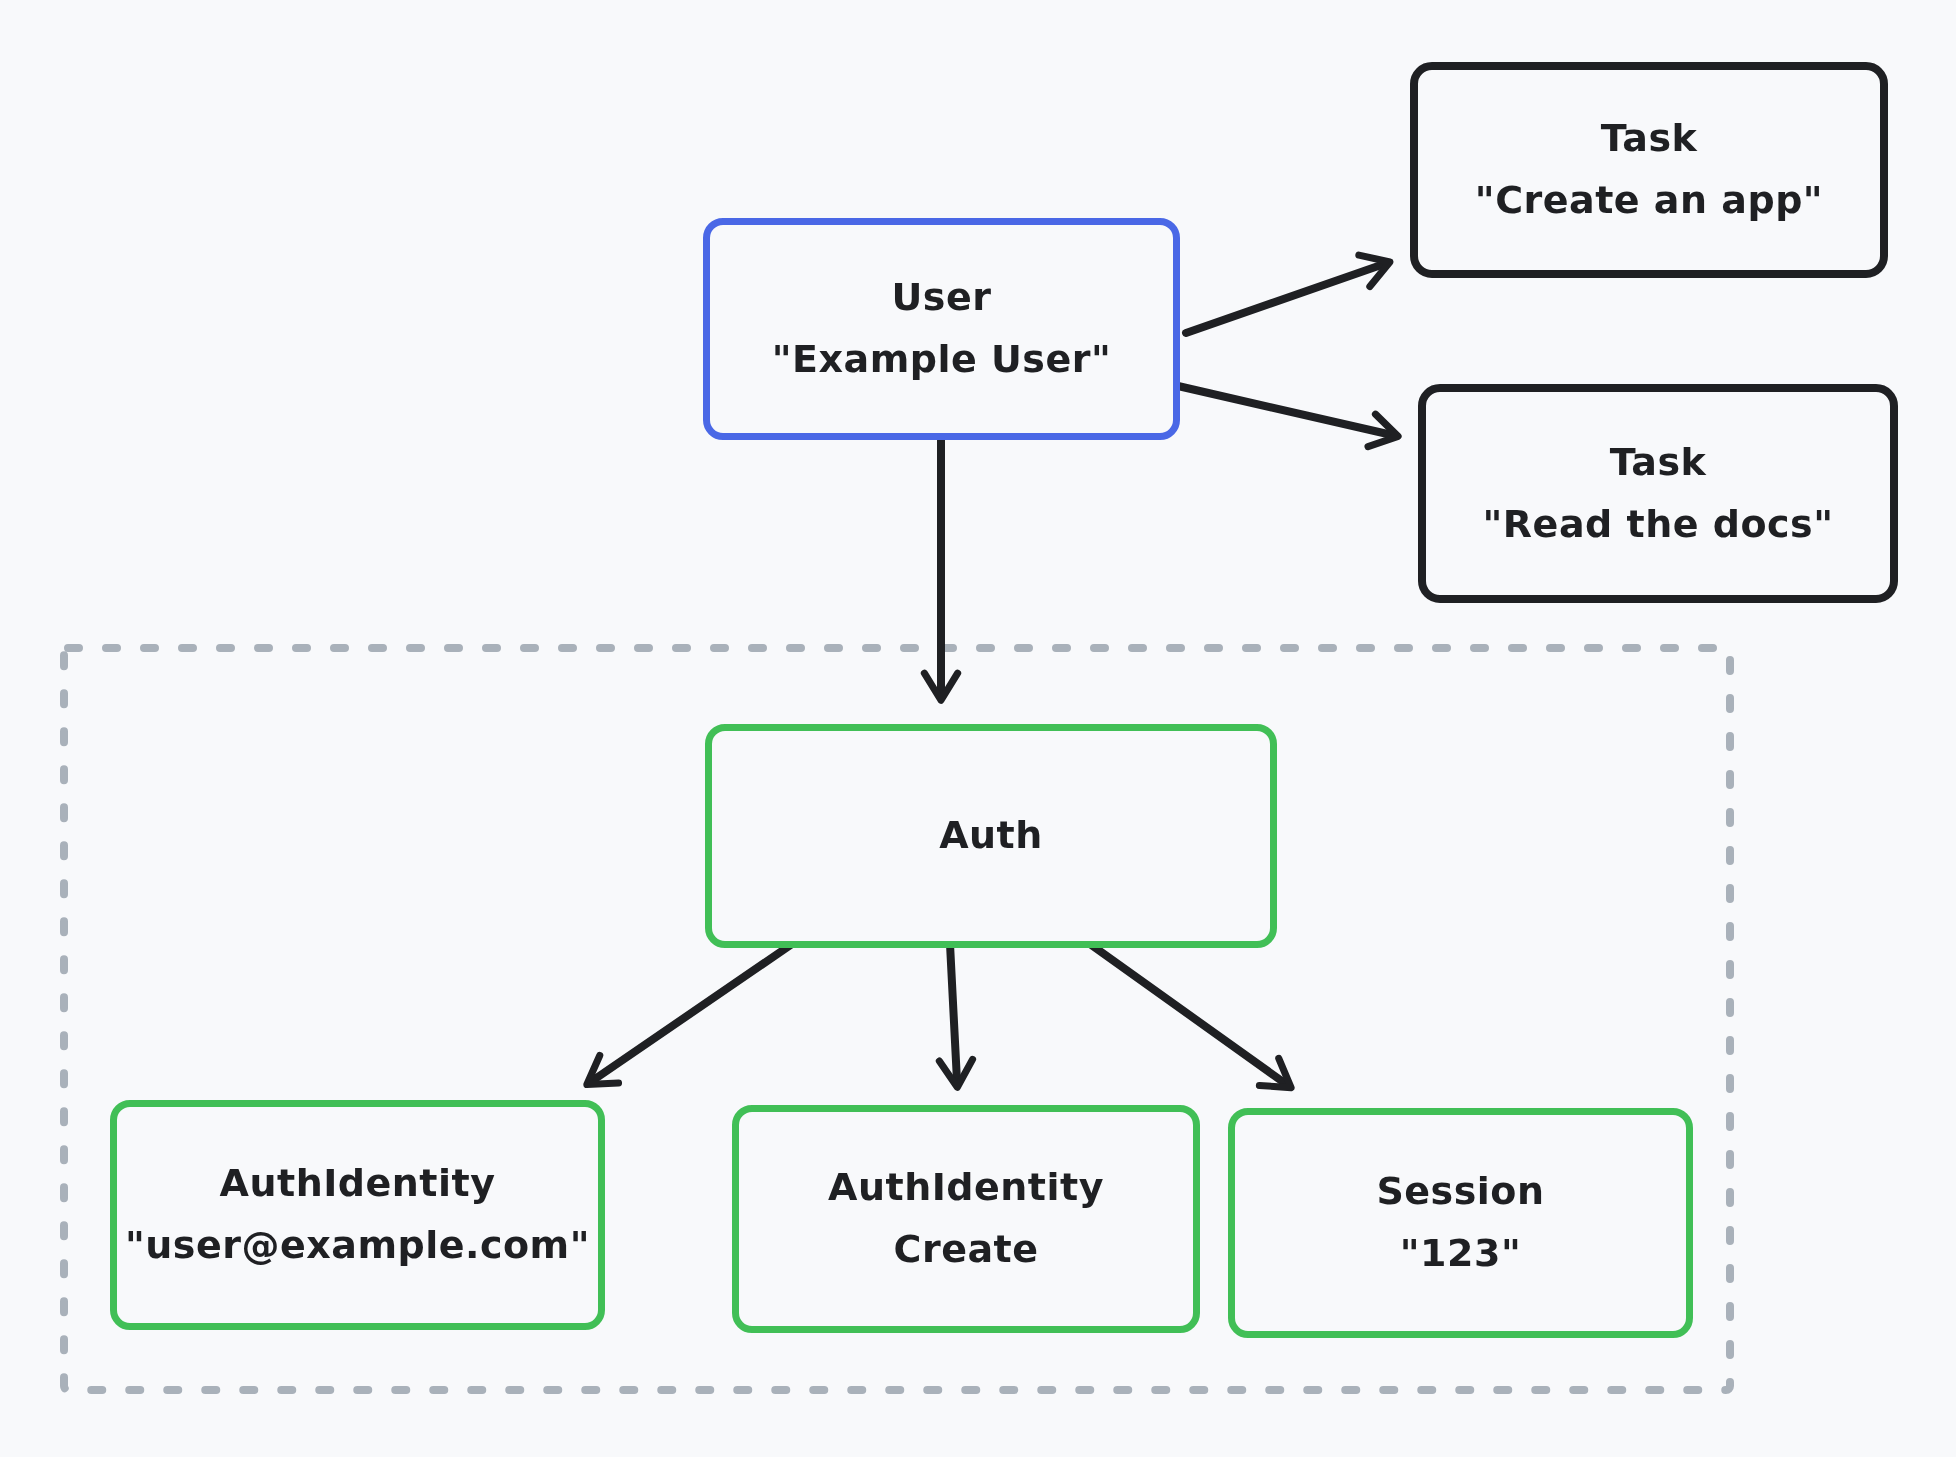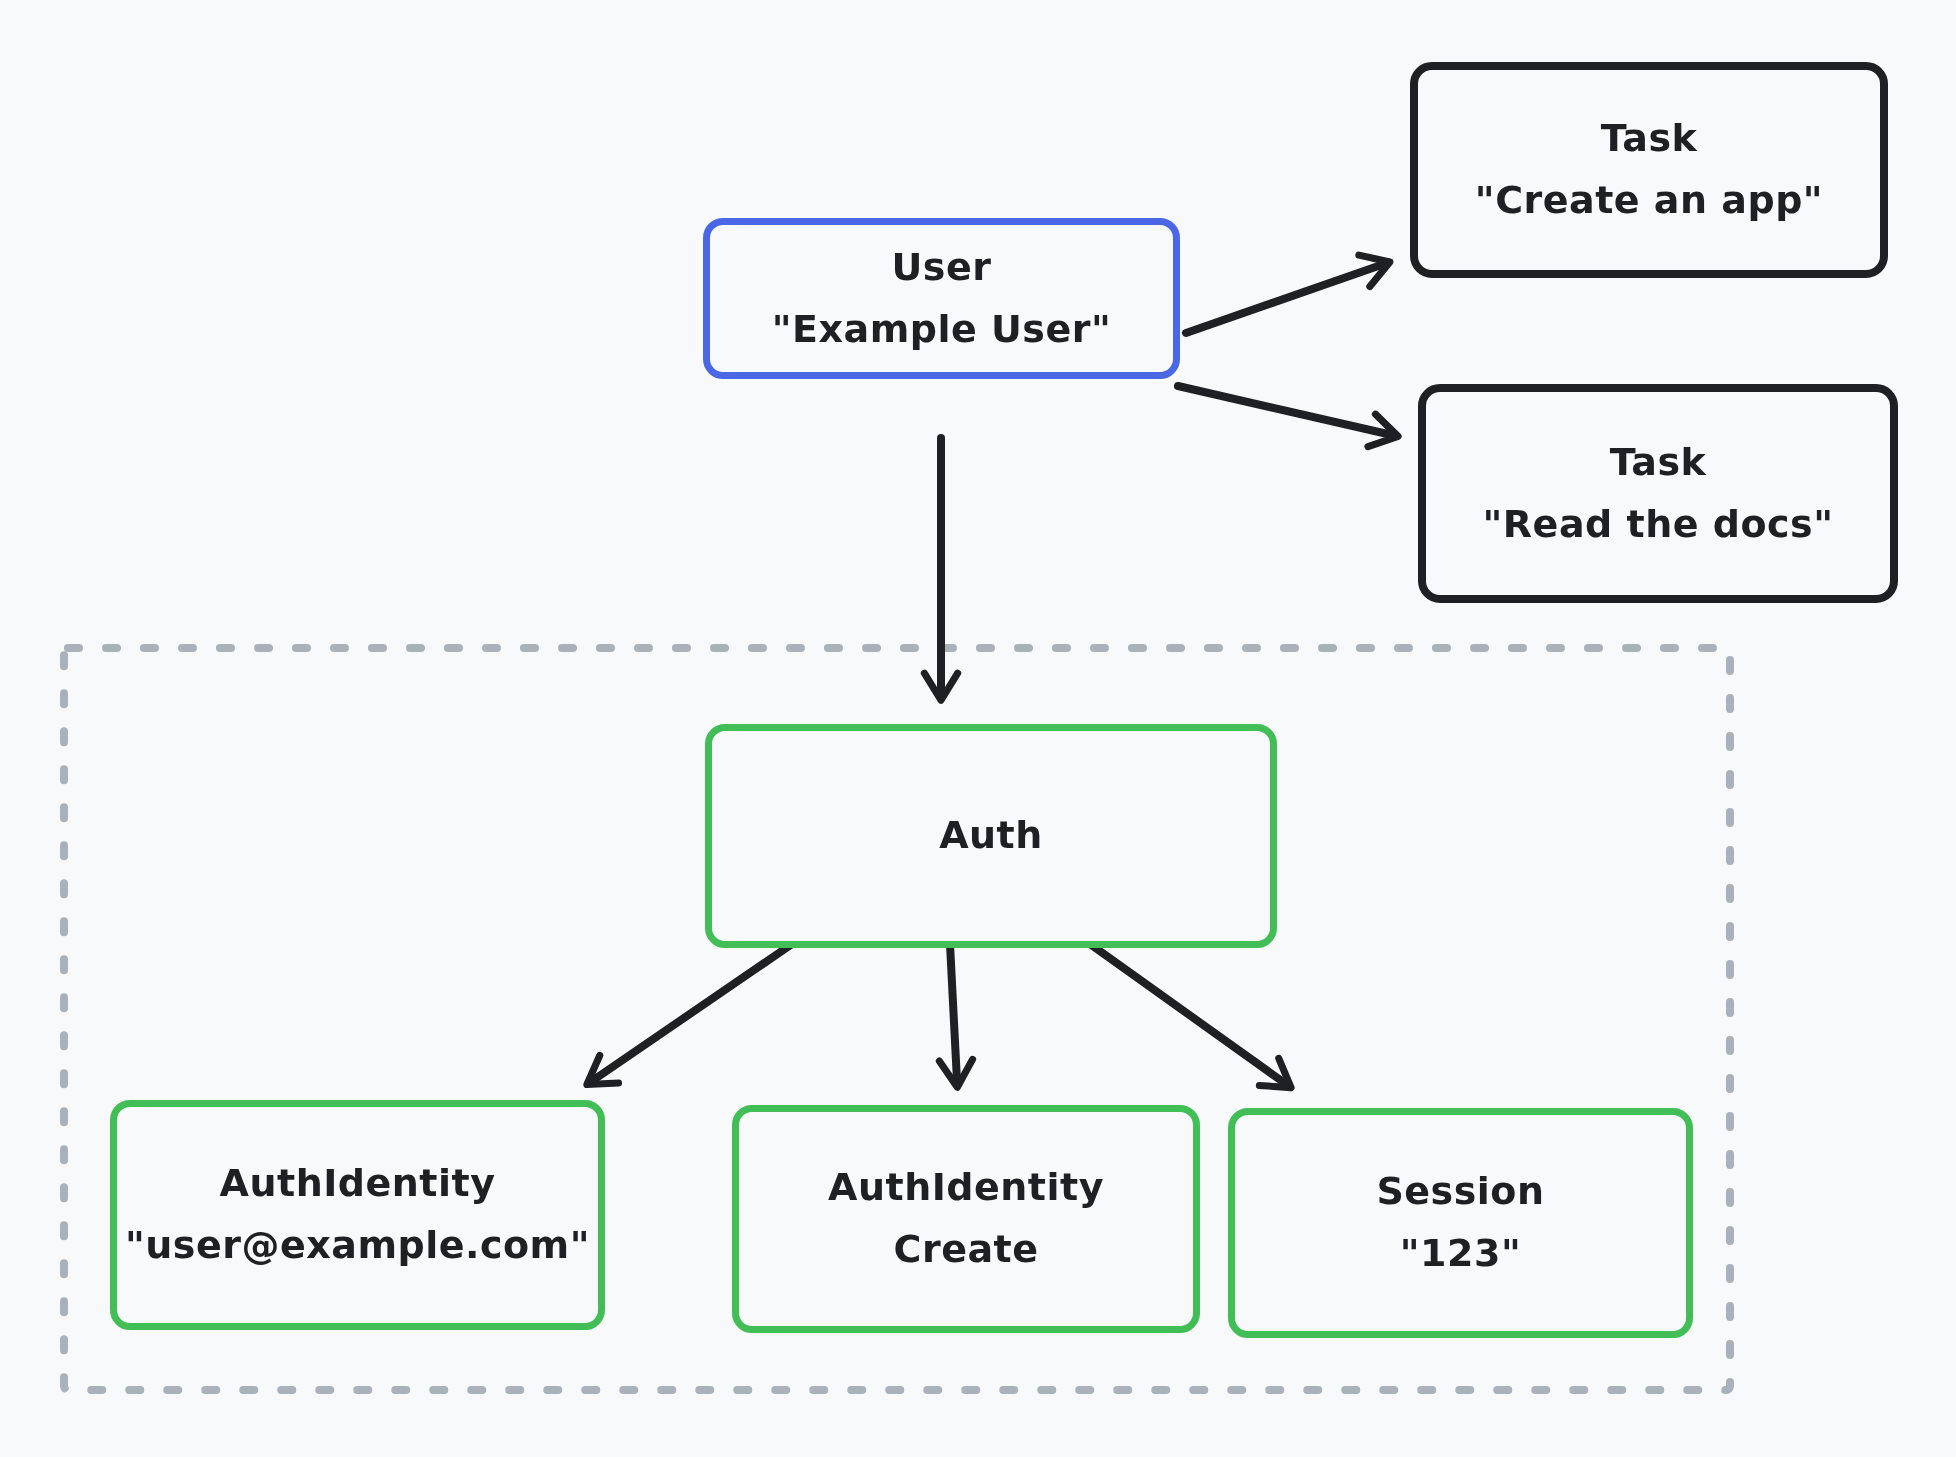--- a/index.html
+++ b/index.html
@@ -79,21 +79,21 @@
     <rect class="group-rect" x="64" y="648" width="1666" height="742" rx="4"></rect>
 
     <line class="edge" x1="1186" y1="333" x2="1384" y2="264" marker-end="url(#ah)"></line>
     <line class="edge" x1="1178" y1="386" x2="1392" y2="435" marker-end="url(#ah)"></line>
     <line class="edge" x1="941" y1="438" x2="941" y2="694" marker-end="url(#ah)"></line>
     <line class="edge" x1="792" y1="944" x2="592" y2="1081" marker-end="url(#ah)"></line>
     <line class="edge" x1="950" y1="944" x2="957" y2="1081" marker-end="url(#ah)"></line>
     <line class="edge" x1="1090" y1="944" x2="1286" y2="1084" marker-end="url(#ah)"></line>
   </svg>
 
-  <div class="node blue" style="left:703px; top:218px; width:477px; height:161px;">
+  <div class="node blue" style="left:703px; top:218px; width:477px; height:222px;">
     <div class="line">User</div>
     <div class="line">"Example User"</div>
   </div>
 
   <div class="node black" style="left:1410px; top:62px; width:478px; height:216px;">
     <div class="line">Task</div>
     <div class="line">"Create an app"</div>
   </div>
 
   <div class="node black" style="left:1418px; top:384px; width:480px; height:219px;">

